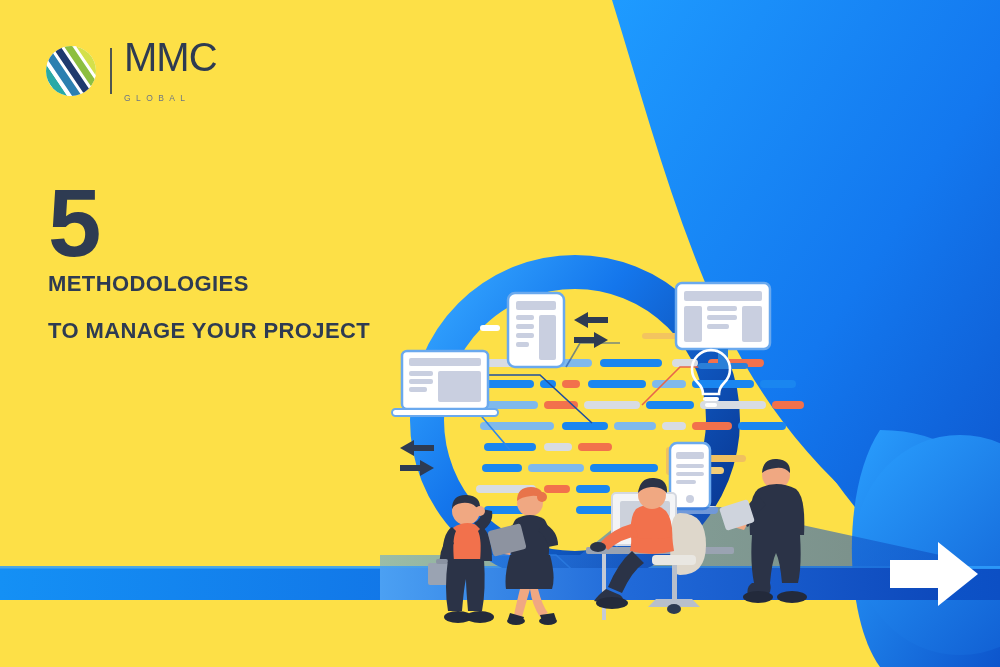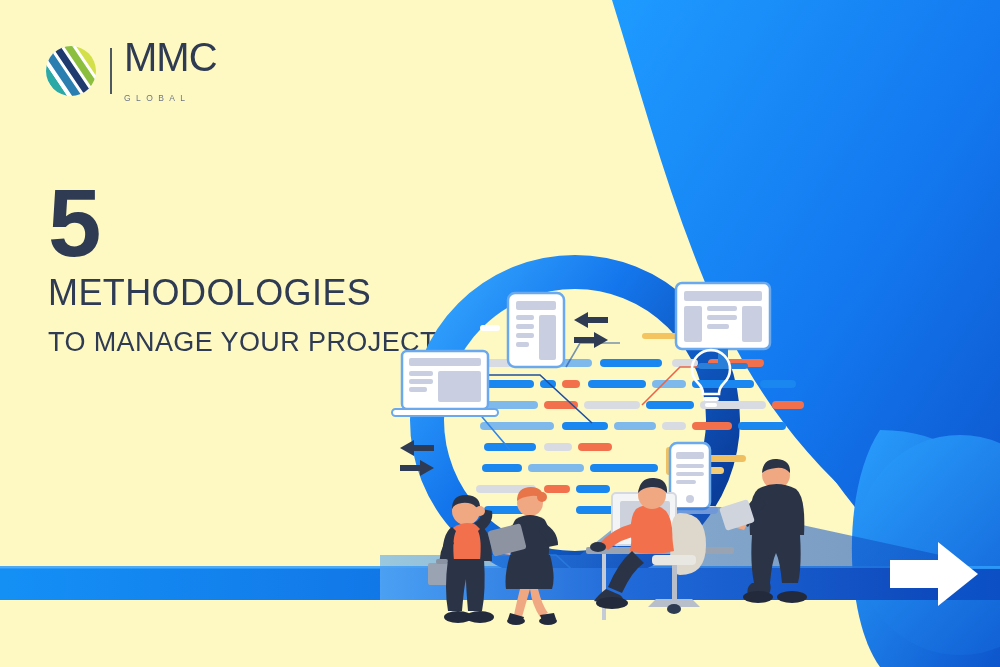--- a/index.html
+++ b/index.html
@@ -1,39 +1,39 @@
 <!DOCTYPE html>
 <html><head>
 <meta charset="utf-8">
 <style>
   * { margin:0; padding:0; box-sizing:border-box; }
   html,body { width:1000px; height:667px; overflow:hidden; background:#ffffff; }
   body { font-family:"Liberation Sans", sans-serif; position:relative; }
 
-  #stage { position:absolute; inset:0; width:1000px; height:667px; background:#fef9c3; overflow:hidden; }
+  #stage { position:absolute; inset:0; width:1000px; height:667px; background:#fde047; overflow:hidden; }
 
   
   .bg-layer { position:absolute; inset:0; }
 
   
   .logo-wrap { position:absolute; left:44px; top:38px; display:flex; align-items:center; gap:12px; }
   .logo-mark { width:54px; height:54px; position:relative; }
   .logo-divider { width:2px; height:46px; background:#2f3c52; opacity:.85; }
   .logo-text { display:flex; flex-direction:column; justify-content:center; }
   .logo-mmc { font-size:40px; font-weight:400; letter-spacing:-1px; color:#2e3b52;
               line-height:.95; font-family:"Liberation Sans", sans-serif; }
   .logo-global { font-size:8.5px; letter-spacing:5.4px; color:#6b7585; margin-top:17px; font-weight:400; }
 
   
   .headline { position:absolute; left:48px; top:182px; width:400px; color:#2e3b52; }
   .hl-num { font-size:96px; font-weight:700; line-height:.85; letter-spacing:-3px;
             color:#2e3b52; margin-bottom:6px; }
   .hl-1, .hl-2 { font-size:31px; font-weight:700; letter-spacing:.6px; line-height:1.28; }
-  .hl-3, .hl-4 { font-size:36px; font-weight:400; letter-spacing:.4px; line-height:1.3; }
-  .hl-5 { font-size:27px; font-weight:400; letter-spacing:.4px; line-height:1.35; margin-top:8px; }
+  .hl-3, .hl-4 { font-size:22px; font-weight:700; letter-spacing:.4px; line-height:1.3; }
+  .hl-5 { font-size:22px; font-weight:700; letter-spacing:.4px; line-height:1.35; margin-top:18px; }
 
   
   .illus { position:absolute; left:380px; top:255px; width:560px; height:412px; }
 
   svg { display:block; }
 </style>
 </head>
 <body>
 
 <div id="stage">

